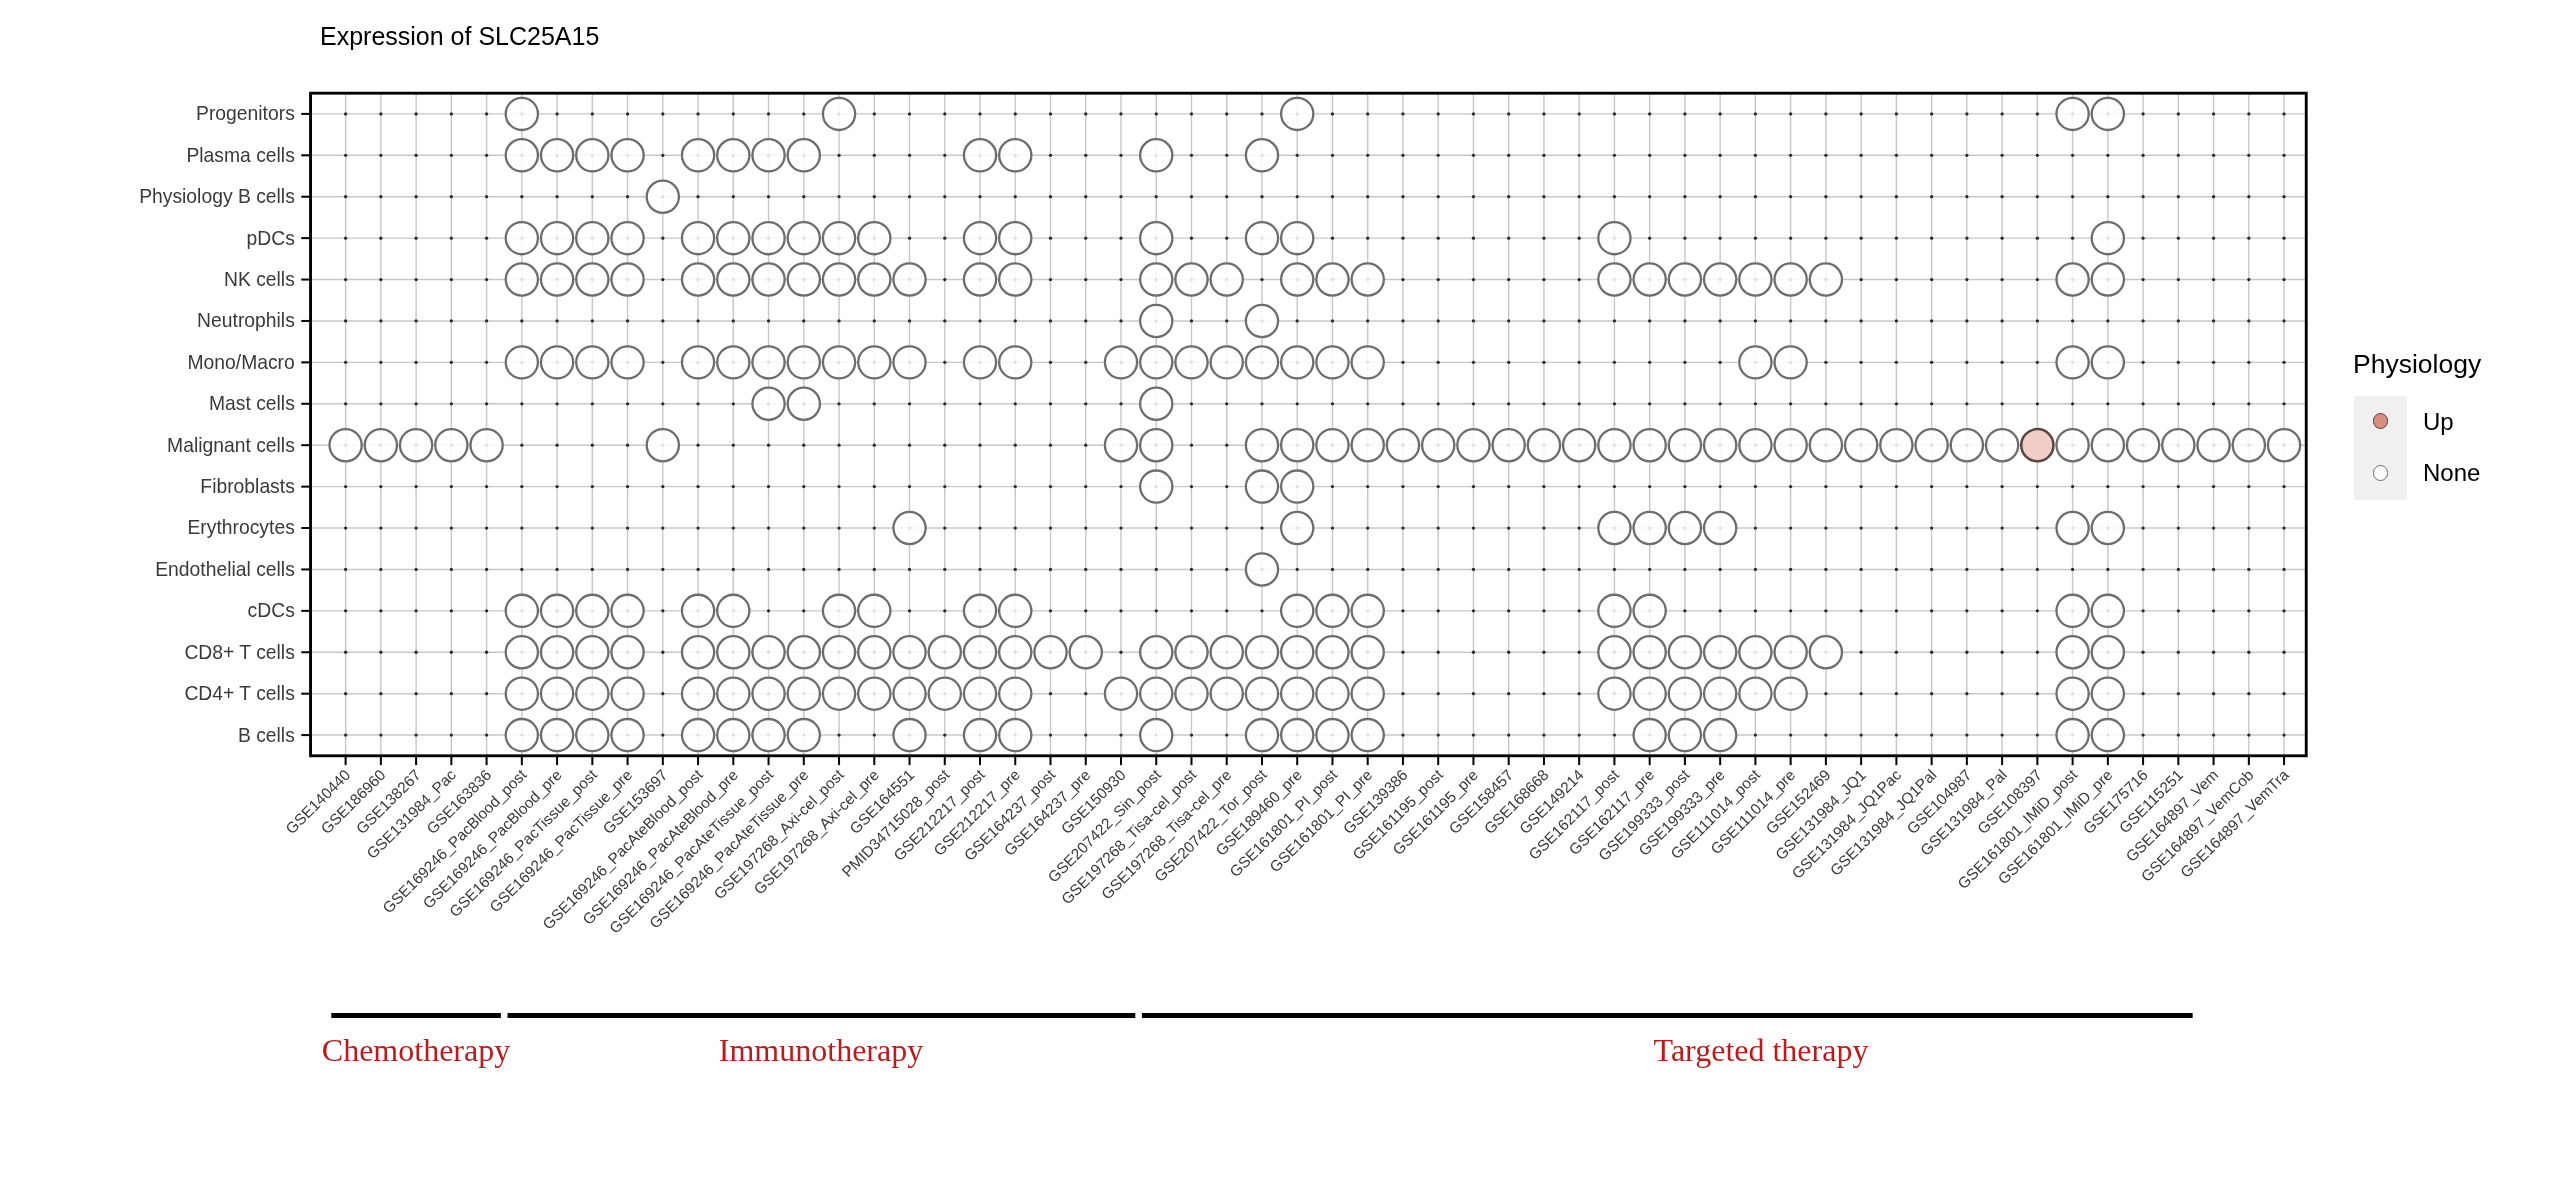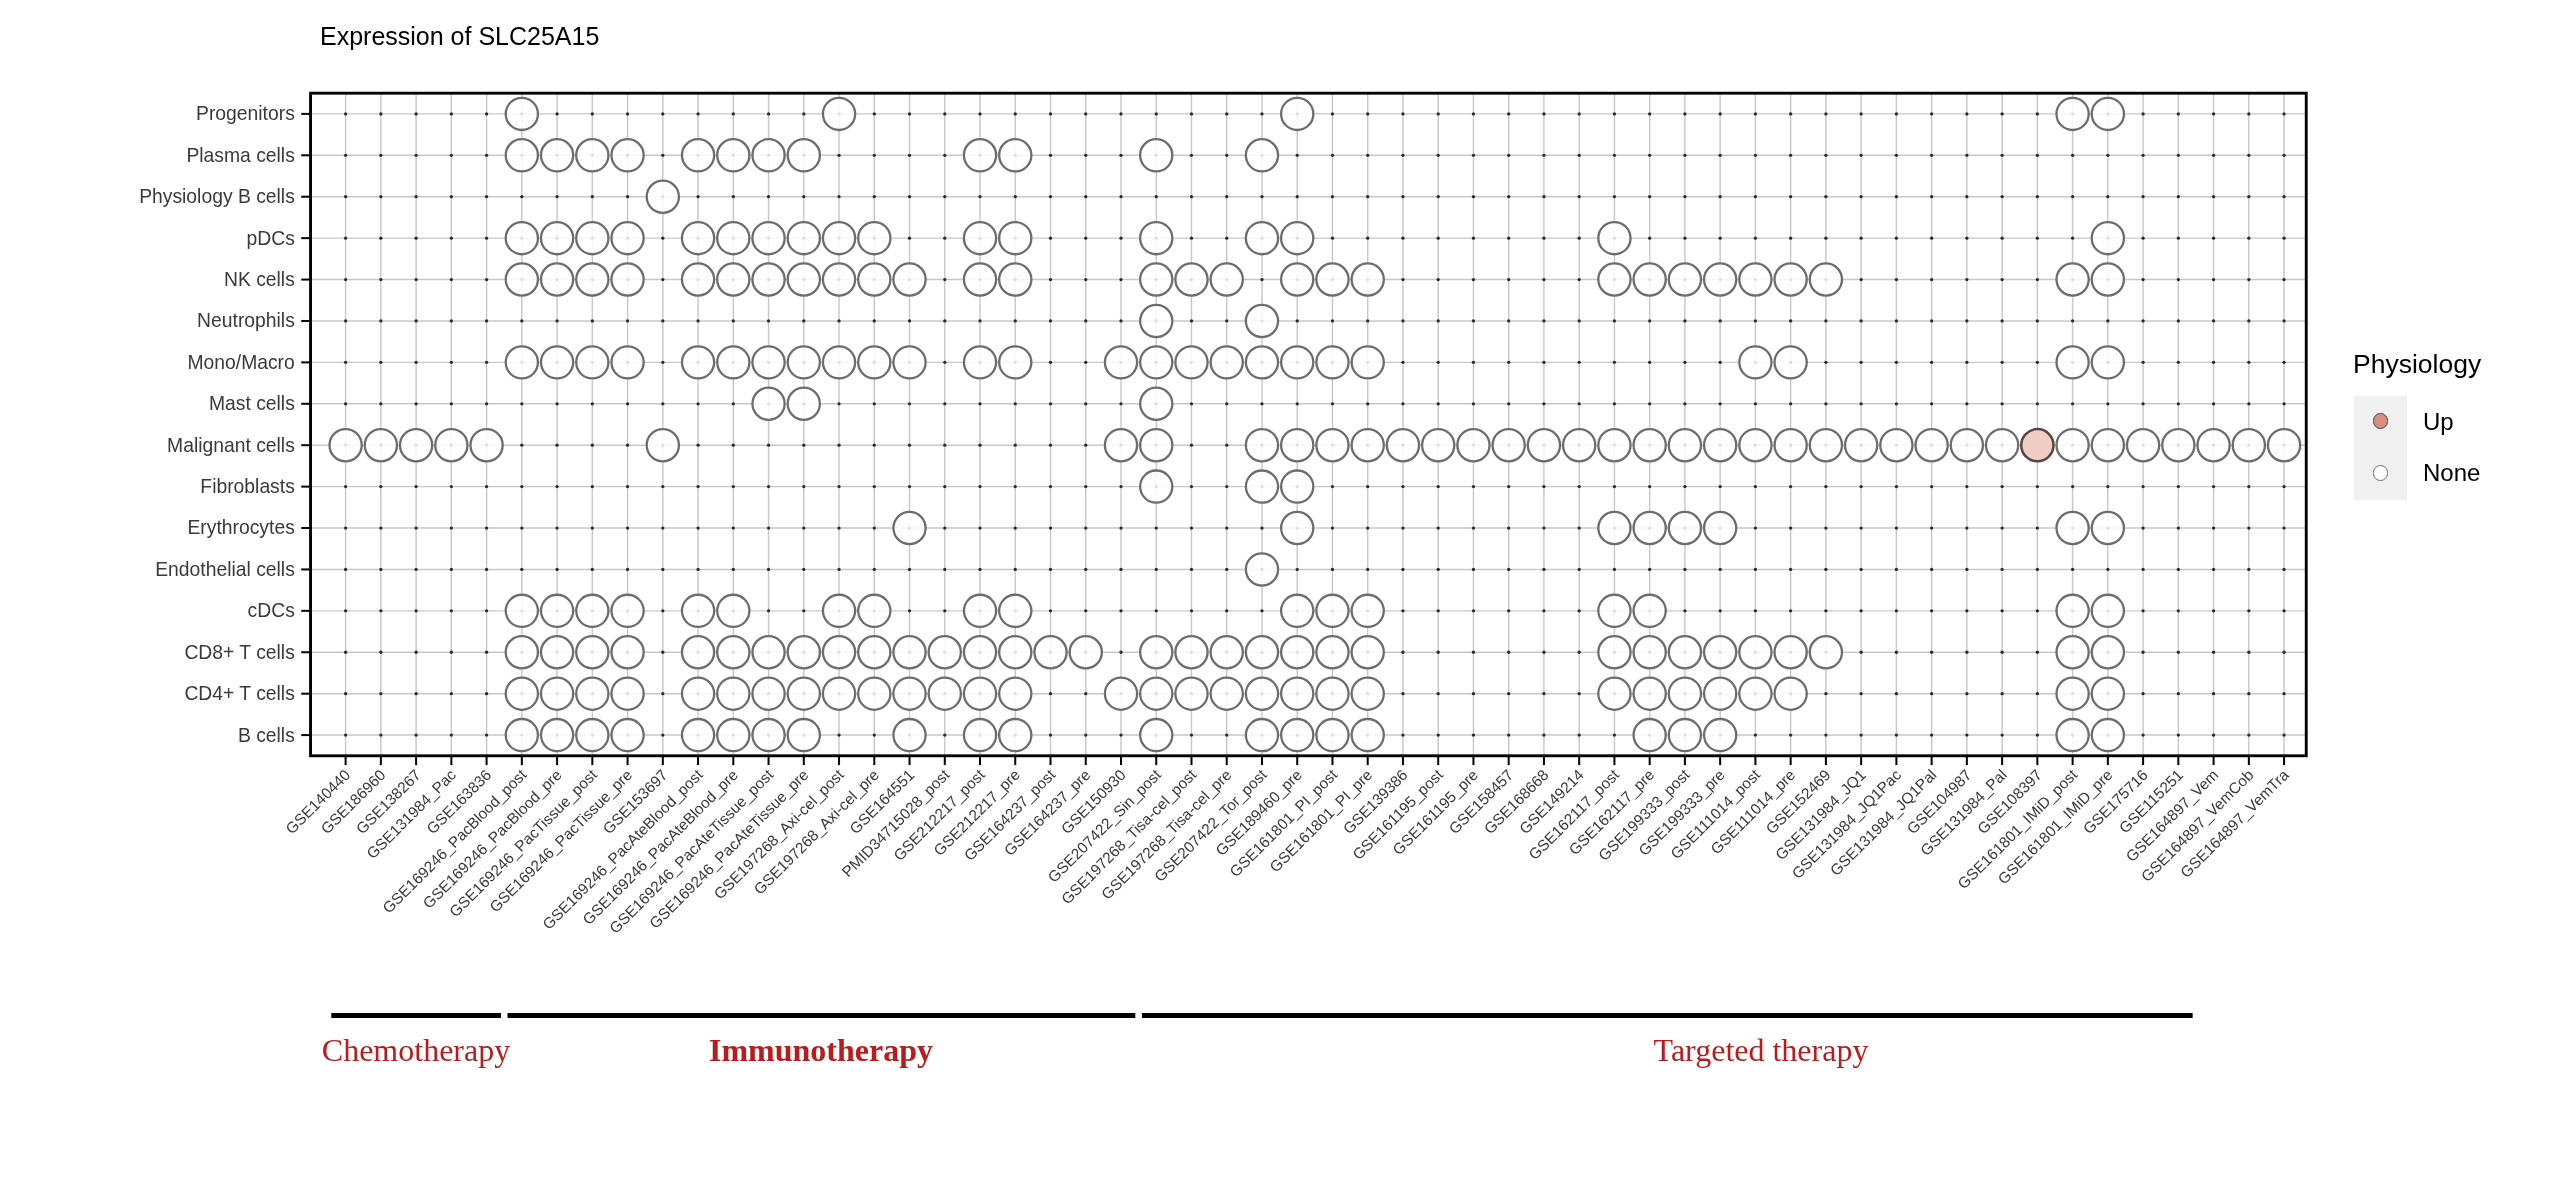--- a/index.html
+++ b/index.html
@@ -1381,16 +1381,16 @@
     </svg>
   <div class="title">Expression of SLC25A15</div>
   <div class="legend-title" id="legendTitle" style="left: 2353px; top: 349px;">Physiology</div>
   <div class="legend-box" id="legendBox" style="left: 2354px; top: 396px; width: 53px; height: 104px;">
     <span class="swatch" id="swUp" style="left: 18.6px; top: 17px; width: 15.7px; height: 15.7px; background: rgb(217, 142, 128); border: 1.8px solid rgb(79, 67, 64);"></span>
     <span class="swatch" id="swNone" style="left: 18.6px; top: 69px; width: 15.7px; height: 15.7px; background: rgb(255, 255, 255); border: 1.8px solid rgb(109, 109, 109);"></span>
   </div>
   <div class="legend-label" id="legendLabelUp" style="left: 2423px; top: 408px; text-align: right;">Up</div>
   <div class="legend-label" id="legendLabelNone" style="left: 2423px; top: 459px; text-align: center;">None</div>
   <div class="group-label" id="groupLabel0" style="left: 416px; top: 1032px;">Chemotherapy</div>
-  <div class="group-label" id="groupLabel1" style="left: 821px; top: 1032px; font-weight: bold;">Immunotherapy</div>
+  <div class="group-label" id="groupLabel1" style="left: 821px; top: 1032px;">Immunotherapy</div>
   <div class="group-label" id="groupLabel2" style="left: 1761px; top: 1032px; text-align: right;">Targeted therapy</div>
 </div>
 
 
 </body></html>

